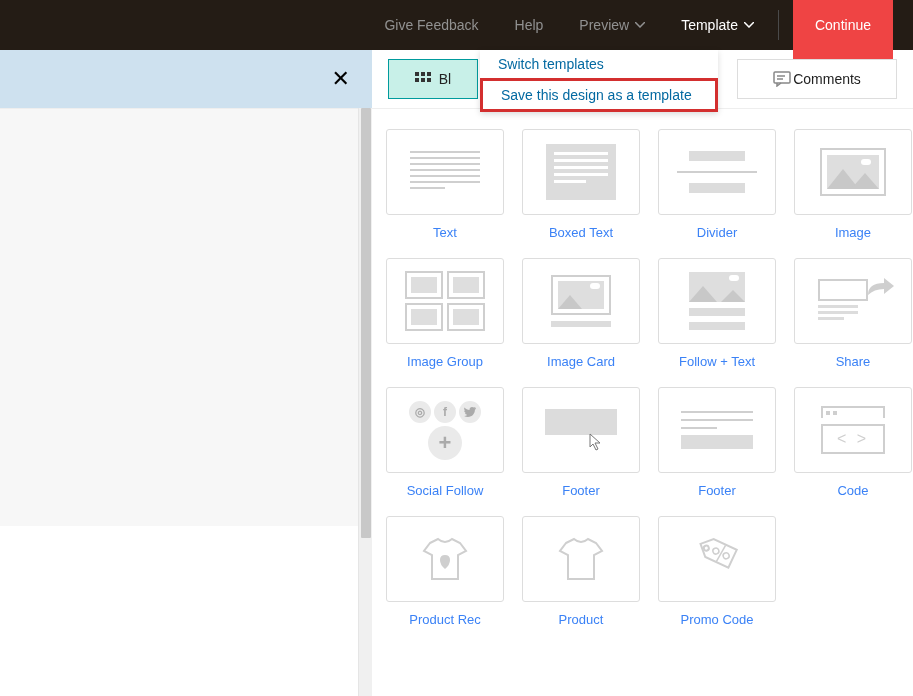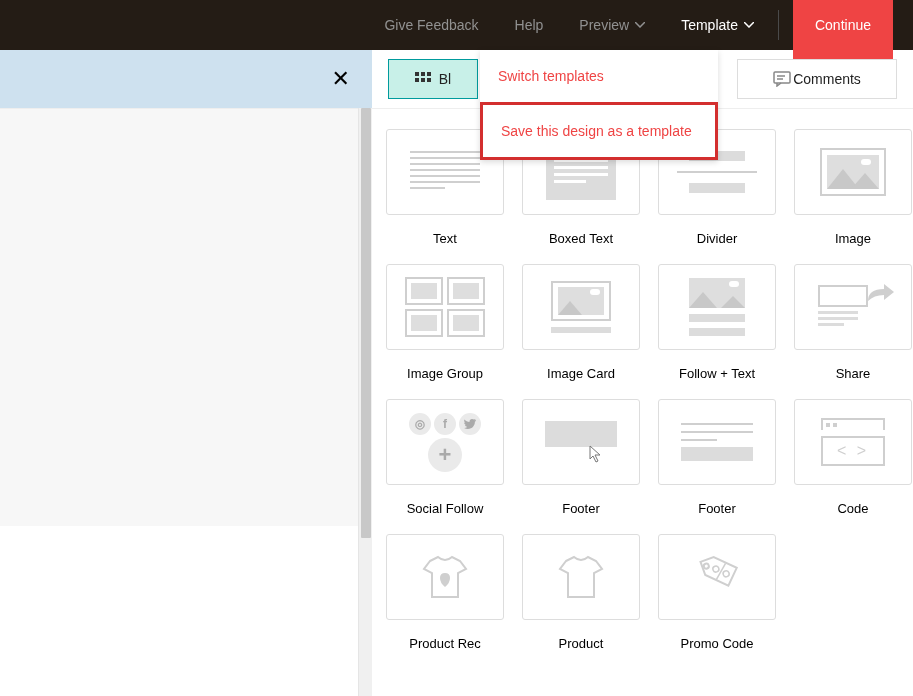--- a/index.html
+++ b/index.html
@@ -11,34 +11,34 @@
 .topbar .divider { width: 1px; height: 30px; background: #4a4a4a; margin: 0 14px 0 6px; }
 .topbar .continue-btn { background: #ef4444; color: #fff; font-size: 14px; font-weight: 500; padding: 28px 22px; cursor: pointer; border: none; }
 
 .subbar { height: 58px; display: flex; align-items: center; background: #fff; }
 .subbar-left { width: 372px; height: 58px; background: #cee1ef; display: flex; align-items: center; justify-content: flex-end; padding-right: 22px; }
 .close-x { font-size: 22px; line-height: 1; cursor: pointer; }
 .blocks-btn { margin-left: 16px; height: 40px; width: 90px; background: #c8f0e8; border: 1px solid #009b9d; display: flex; align-items: center; justify-content: center; gap: 8px; color: #222; font-size: 14px; }
 .comments-btn { margin-left: auto; margin-right: 16px; height: 40px; width: 160px; border: 1px solid #ddd; background: #fff; display: flex; align-items: center; justify-content: center; gap: 2px; color: #222; font-size: 14px; cursor: pointer; }
 
 .dropdown { position: absolute; top: 50px; left: 480px; width: 238px; background: #fff; box-shadow: 0 2px 6px rgba(0,0,0,0.15); z-index: 10; }
-.dropdown .item { padding: 18px 18px; font-size: 14px; color: #ef4444; cursor: pointer; }
+.dropdown .item { padding: 6px 18px; font-size: 14px; color: #0369a1; cursor: pointer; }
 .dropdown .highlight { border: 3px solid #d32f2f; }
 
 .body-row { display: flex; height: calc(696px - 50px - 58px); }
 .left-empty { width: 358px; background: #f7f7f7; border-top: 1px solid #eee; position: relative; }
 .left-white { position: absolute; left: 0; bottom: 0; width: 358px; height: 170px; background: #fff; }
 .scroll-track { width: 14px; background: #f0f0f0; border-left: 1px solid #e5e5e5; position: relative; }
 .scroll-thumb { position: absolute; left: 2px; top: 0; width: 10px; height: 430px; background: #c8c8c8; border-radius: 1px; }
 
 .grid-area { flex: 1; padding: 20px 14px; overflow: hidden; background: #fff; border-top: 1px solid #eee; }
 .grid { display: grid; grid-template-columns: repeat(4, 118px); gap: 18px 18px; }
 .block { width: 118px; display: flex; flex-direction: column; align-items: center; cursor: pointer; }
 .block .thumb { width: 118px; height: 86px; border: 1px solid #ddd; border-radius: 3px; display: flex; align-items: center; justify-content: center; background: #fff; }
-.block .label { margin-top: 16px; font-size: 13px; color: #000000; text-align: left; }
+.block .label { margin-top: 10px; font-size: 13px; color: #3b82f6; text-align: left; }
 
 .lines { width: 70px; }
 .lines .line { height: 2px; background: #cfcfcf; margin-bottom: 4px; }
 .lines .line:last-child { width: 50%; }
 
 .boxed { width: 70px; height: 56px; background: #dcdcdc; padding: 8px; display: flex; flex-direction: column; gap: 4px; }
 .boxed .bl { height: 3px; background: #fff; }
 
 .divider-thumb { width: 80px; display: flex; flex-direction: column; gap: 10px; align-items: center; }
 .divider-thumb .bar { width: 56px; height: 10px; background: #dcdcdc; }

